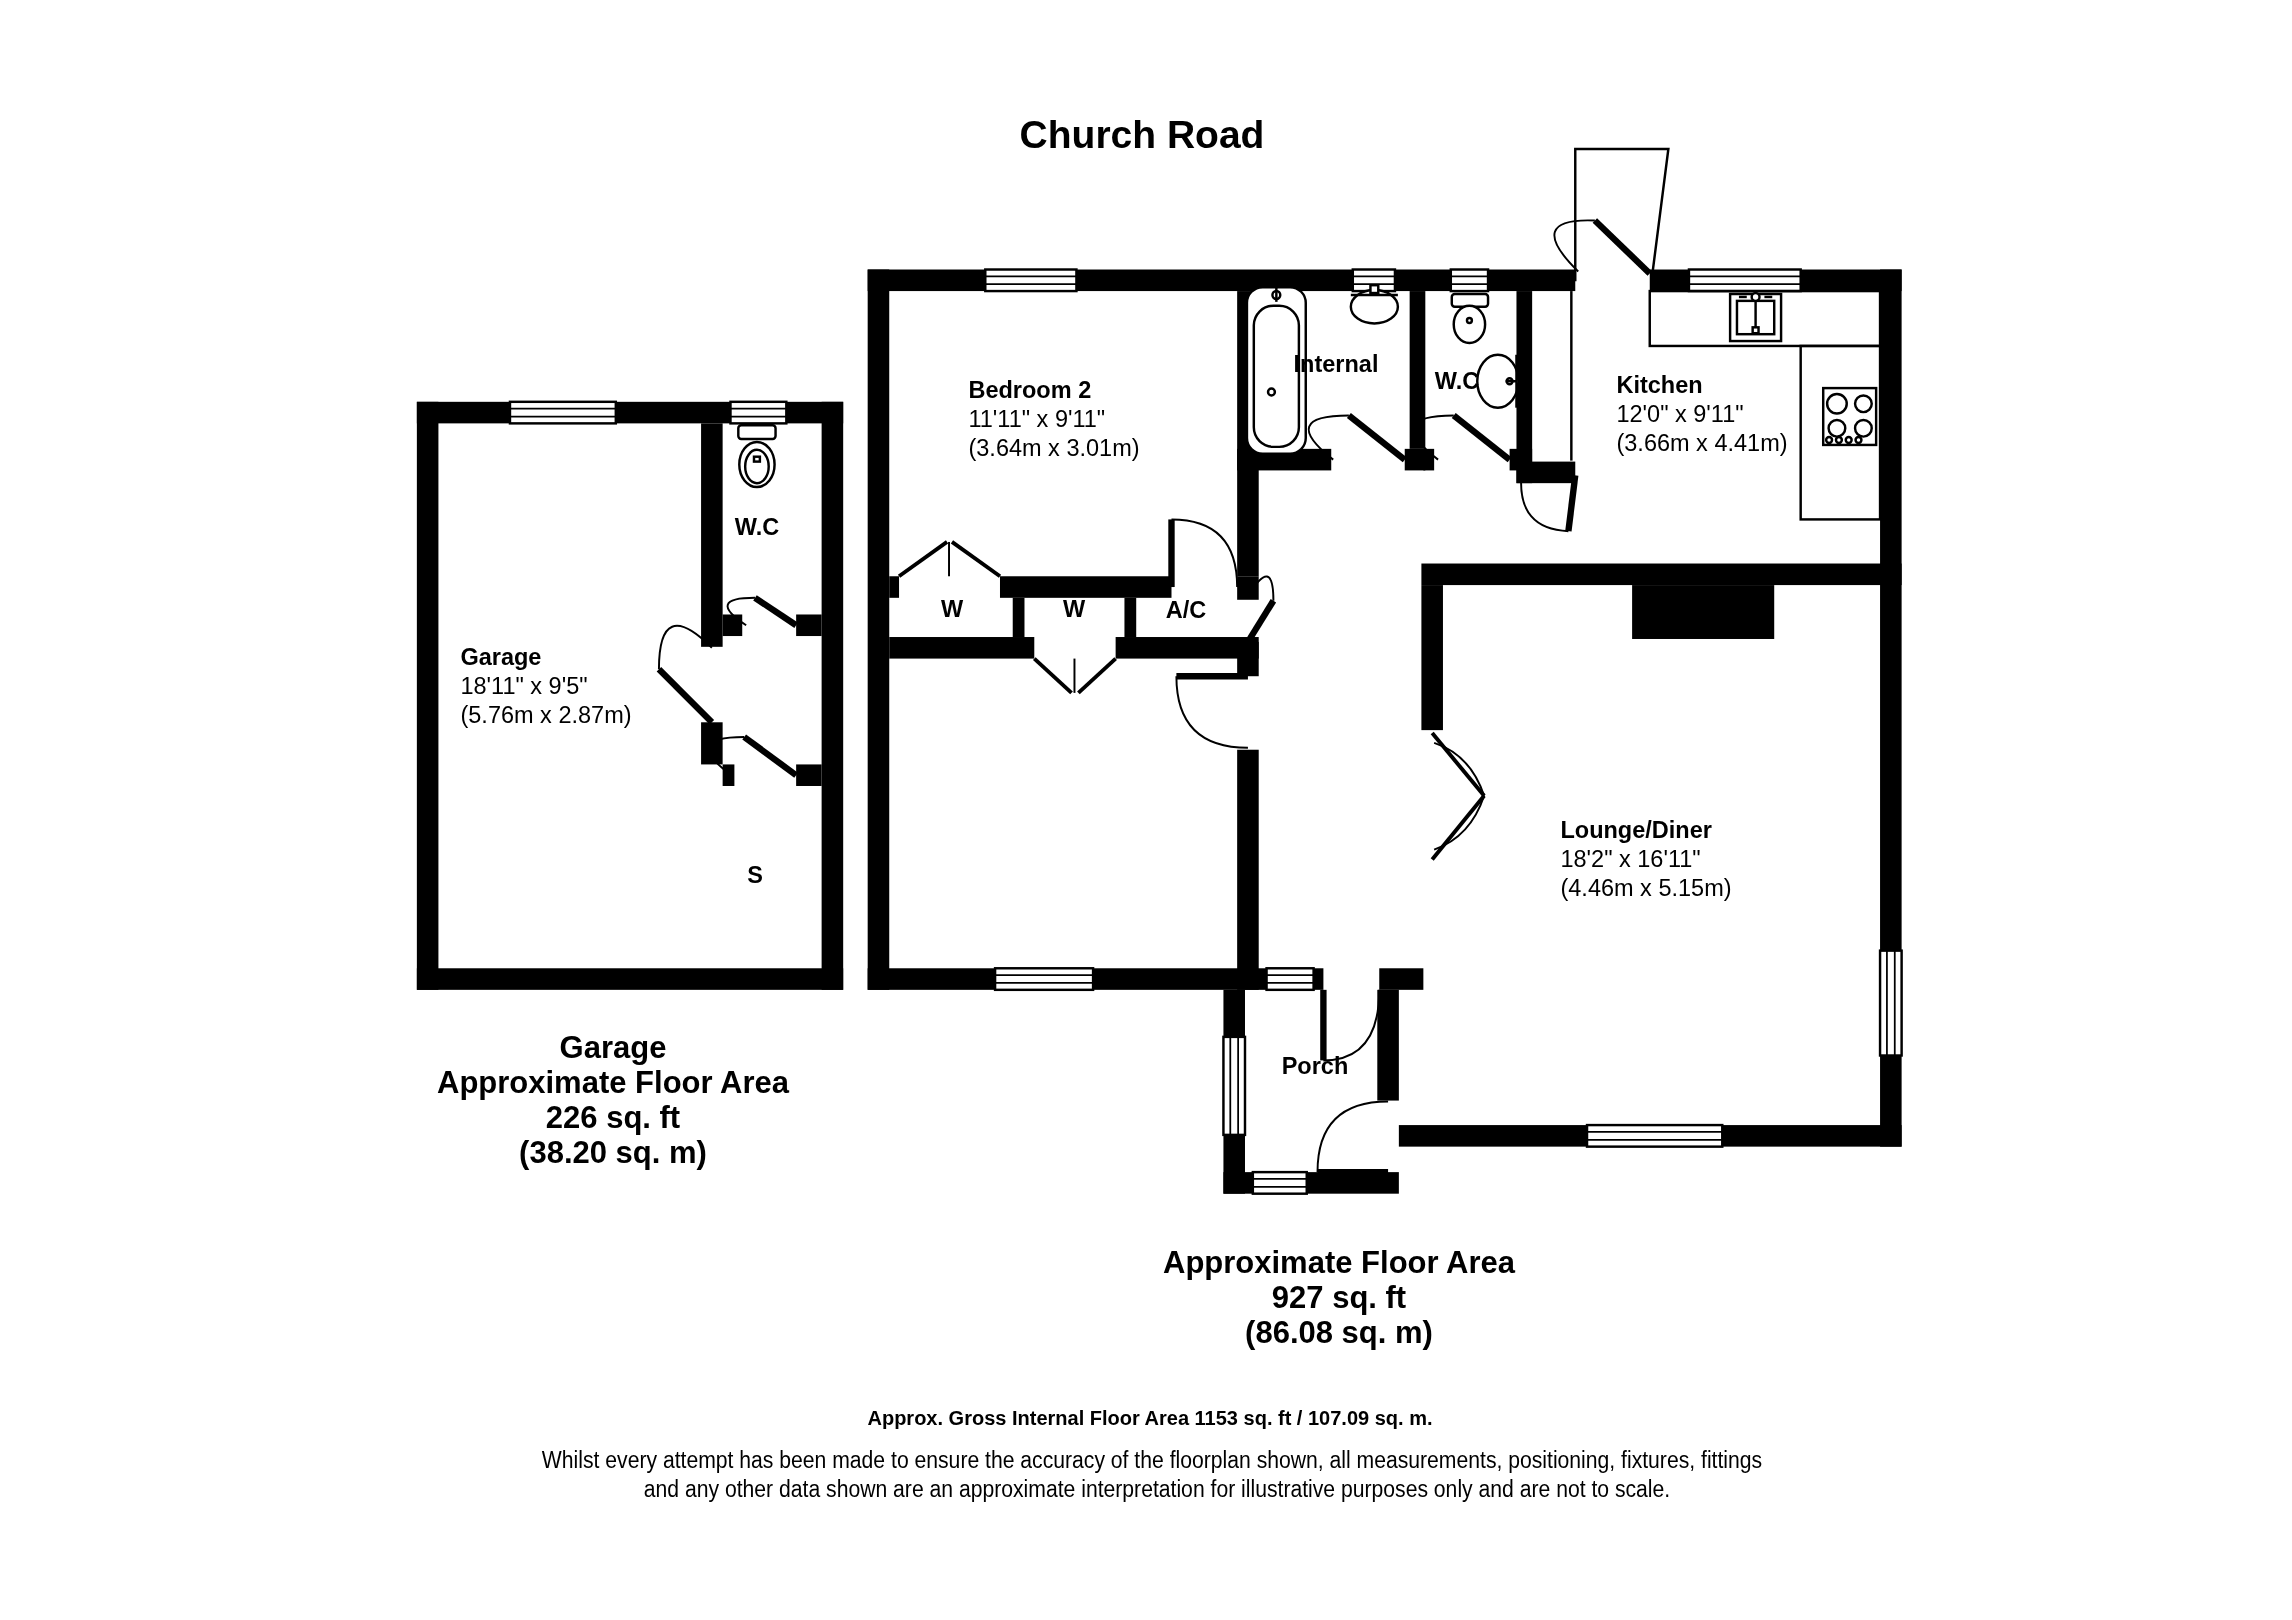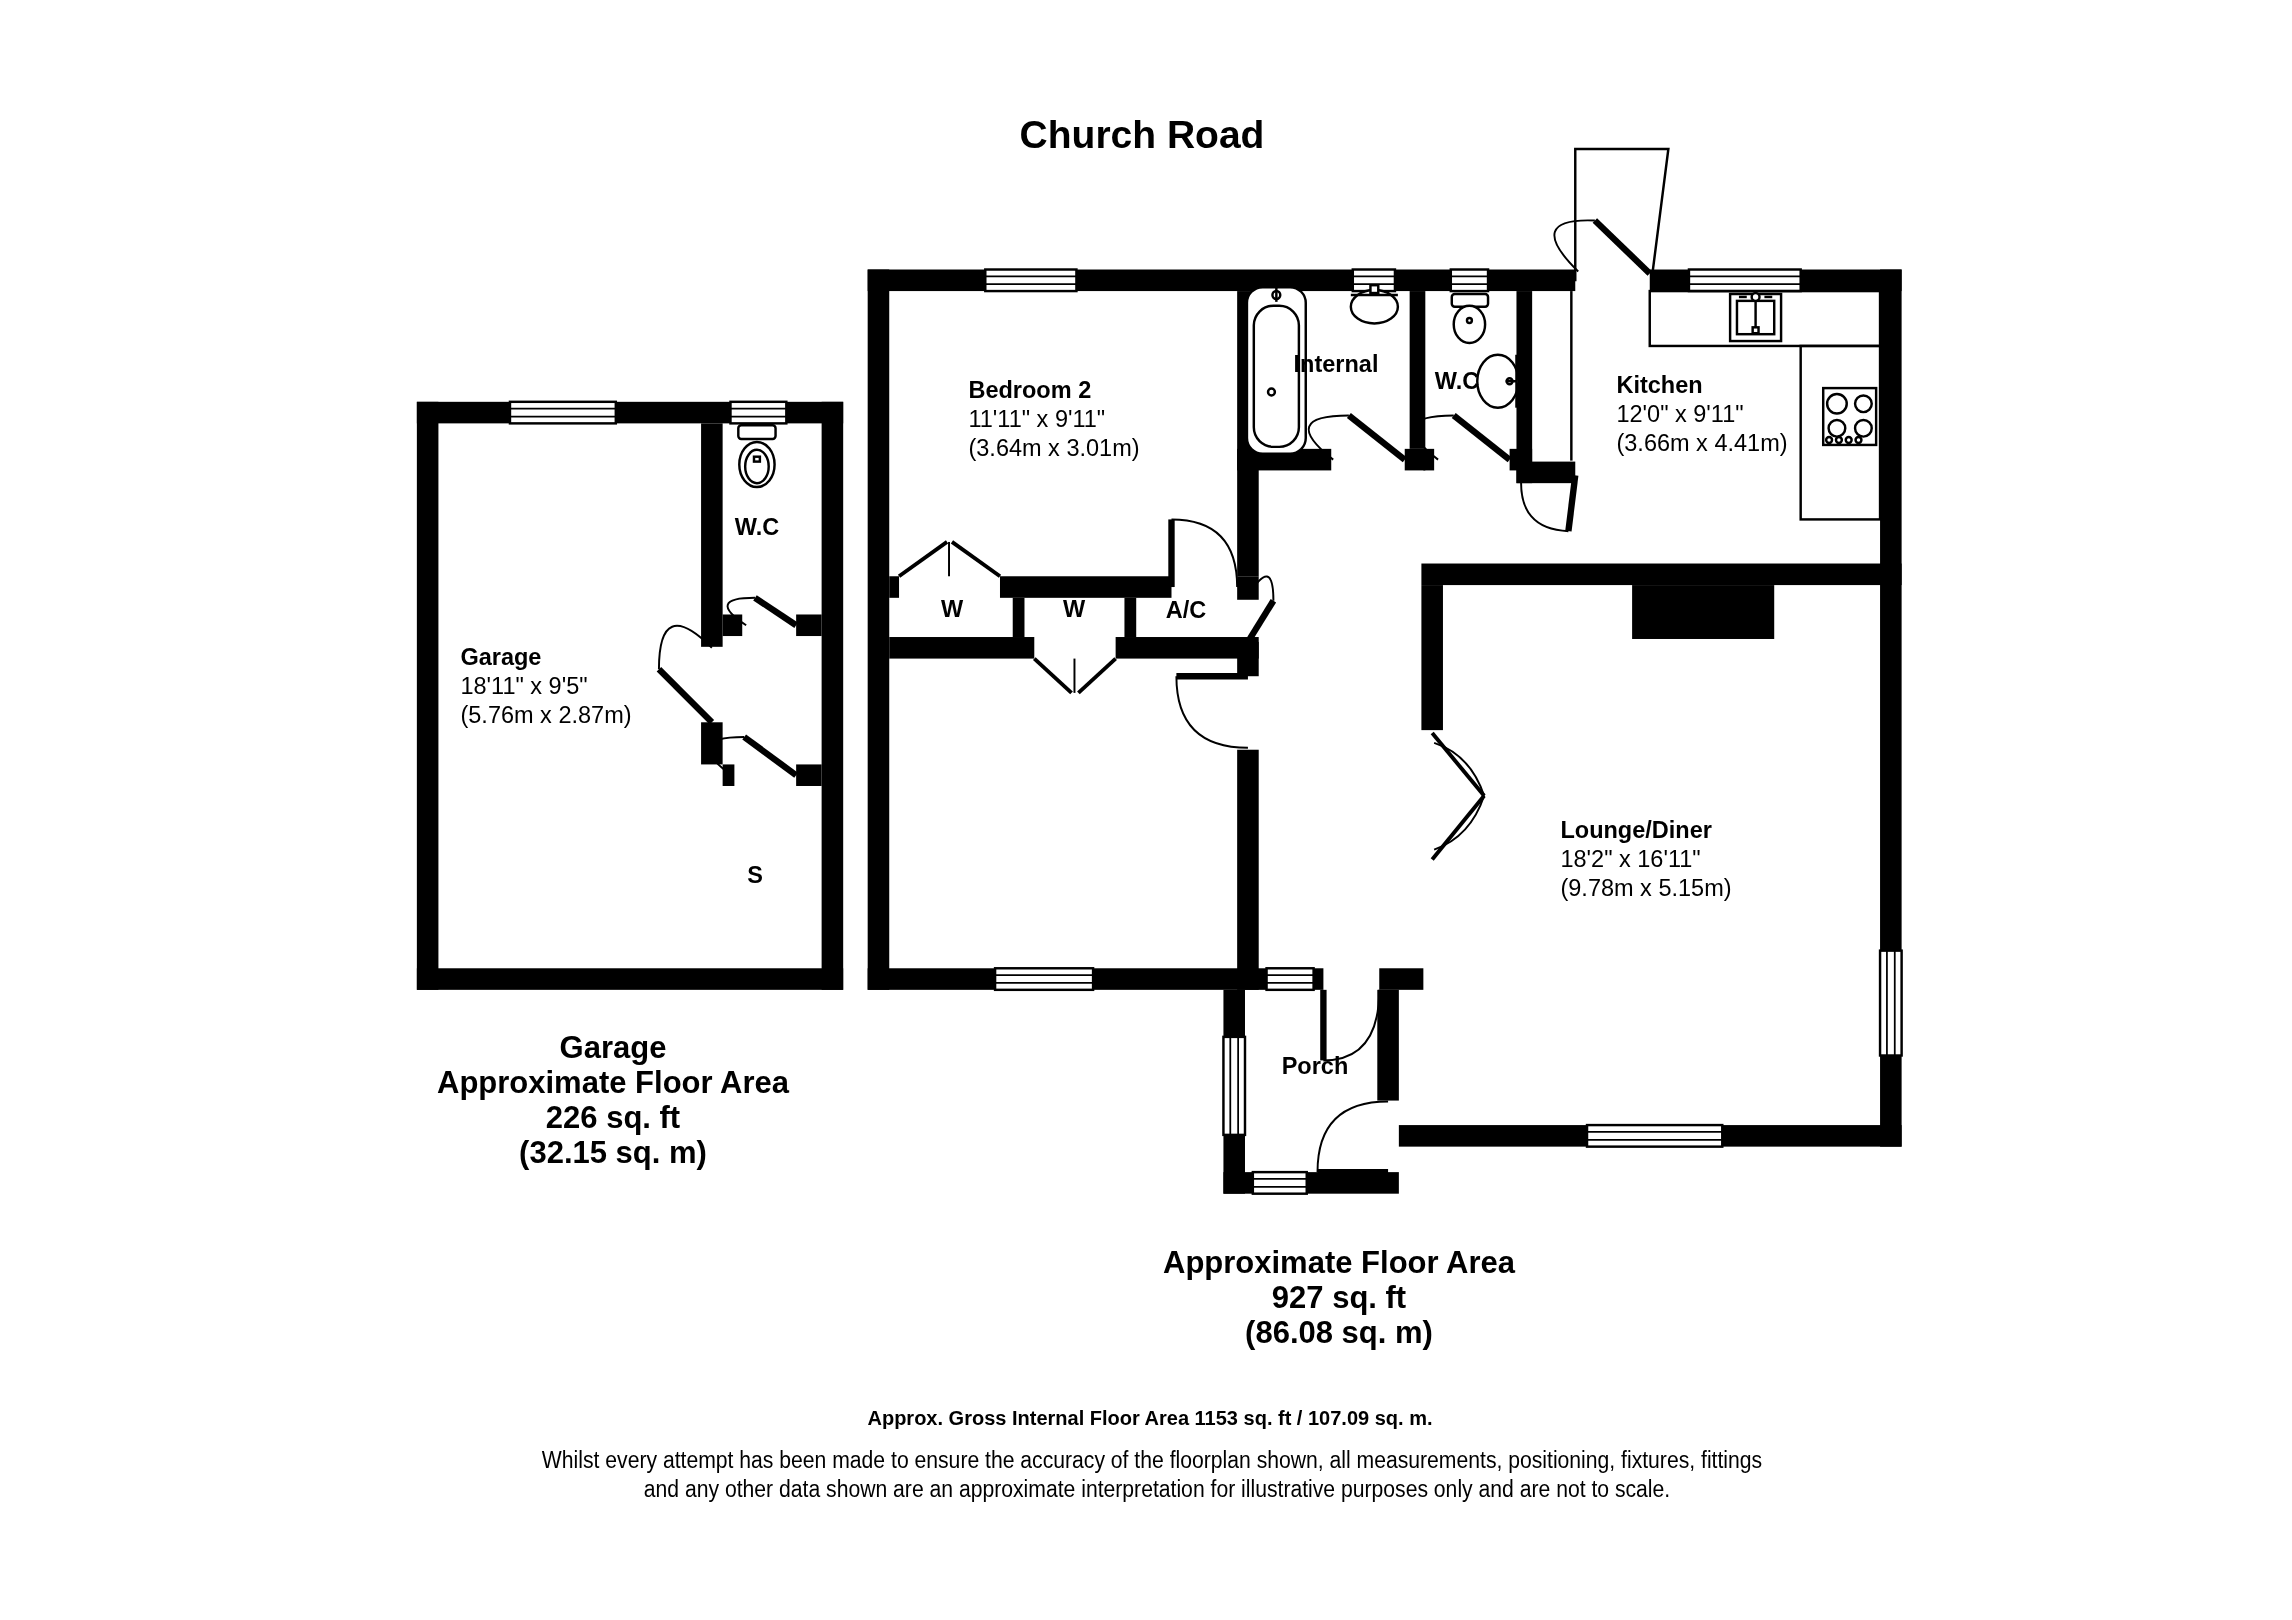--- a/index.html
+++ b/index.html
@@ -292,29 +292,29 @@
     <div class="rname">Kitchen</div>
     <div>12'0" x 9'11"</div>
     <div>(3.66m x 4.41m)</div>
   </div>
   <div class="one" style="left:952px;top:596px">W</div>
   <div class="one" style="left:1074px;top:596px">W</div>
   <div class="one" style="left:1186px;top:597px">A/C</div>
   <div class="lbl" style="left:1646px;top:816px">
     <div class="rname">Lounge/Diner</div>
     <div>18'2" x 16'11"</div>
-    <div>(9.78m x 5.15m)</div>
+    <div>(4.46m x 5.15m)</div>
   </div>
   <div class="one" style="left:1315px;top:1053px">Porch</div>
 
   <div class="area-block" style="left:613px;top:1030px">
     <div>Garage</div>
     <div>Approximate Floor Area</div>
     <div>226 sq. ft</div>
-    <div>(32.15 sq. m)</div>
+    <div>(38.20 sq. m)</div>
   </div>
 
   <div class="area-block" style="left:1339px;top:1245px">
     <div>Approximate Floor Area</div>
     <div>927 sq. ft</div>
     <div>(86.08 sq. m)</div>
   </div>
 
   <div class="gross" style="left:1150px;top:1407px">Approx. Gross Internal Floor Area 1153 sq. ft / 107.09 sq. m.</div>
   <div class="condensed" style="left:1152px;top:1447px">Whilst every attempt has been made to ensure the accuracy of the floorplan shown, all measurements, positioning, fixtures, fittings</div>

